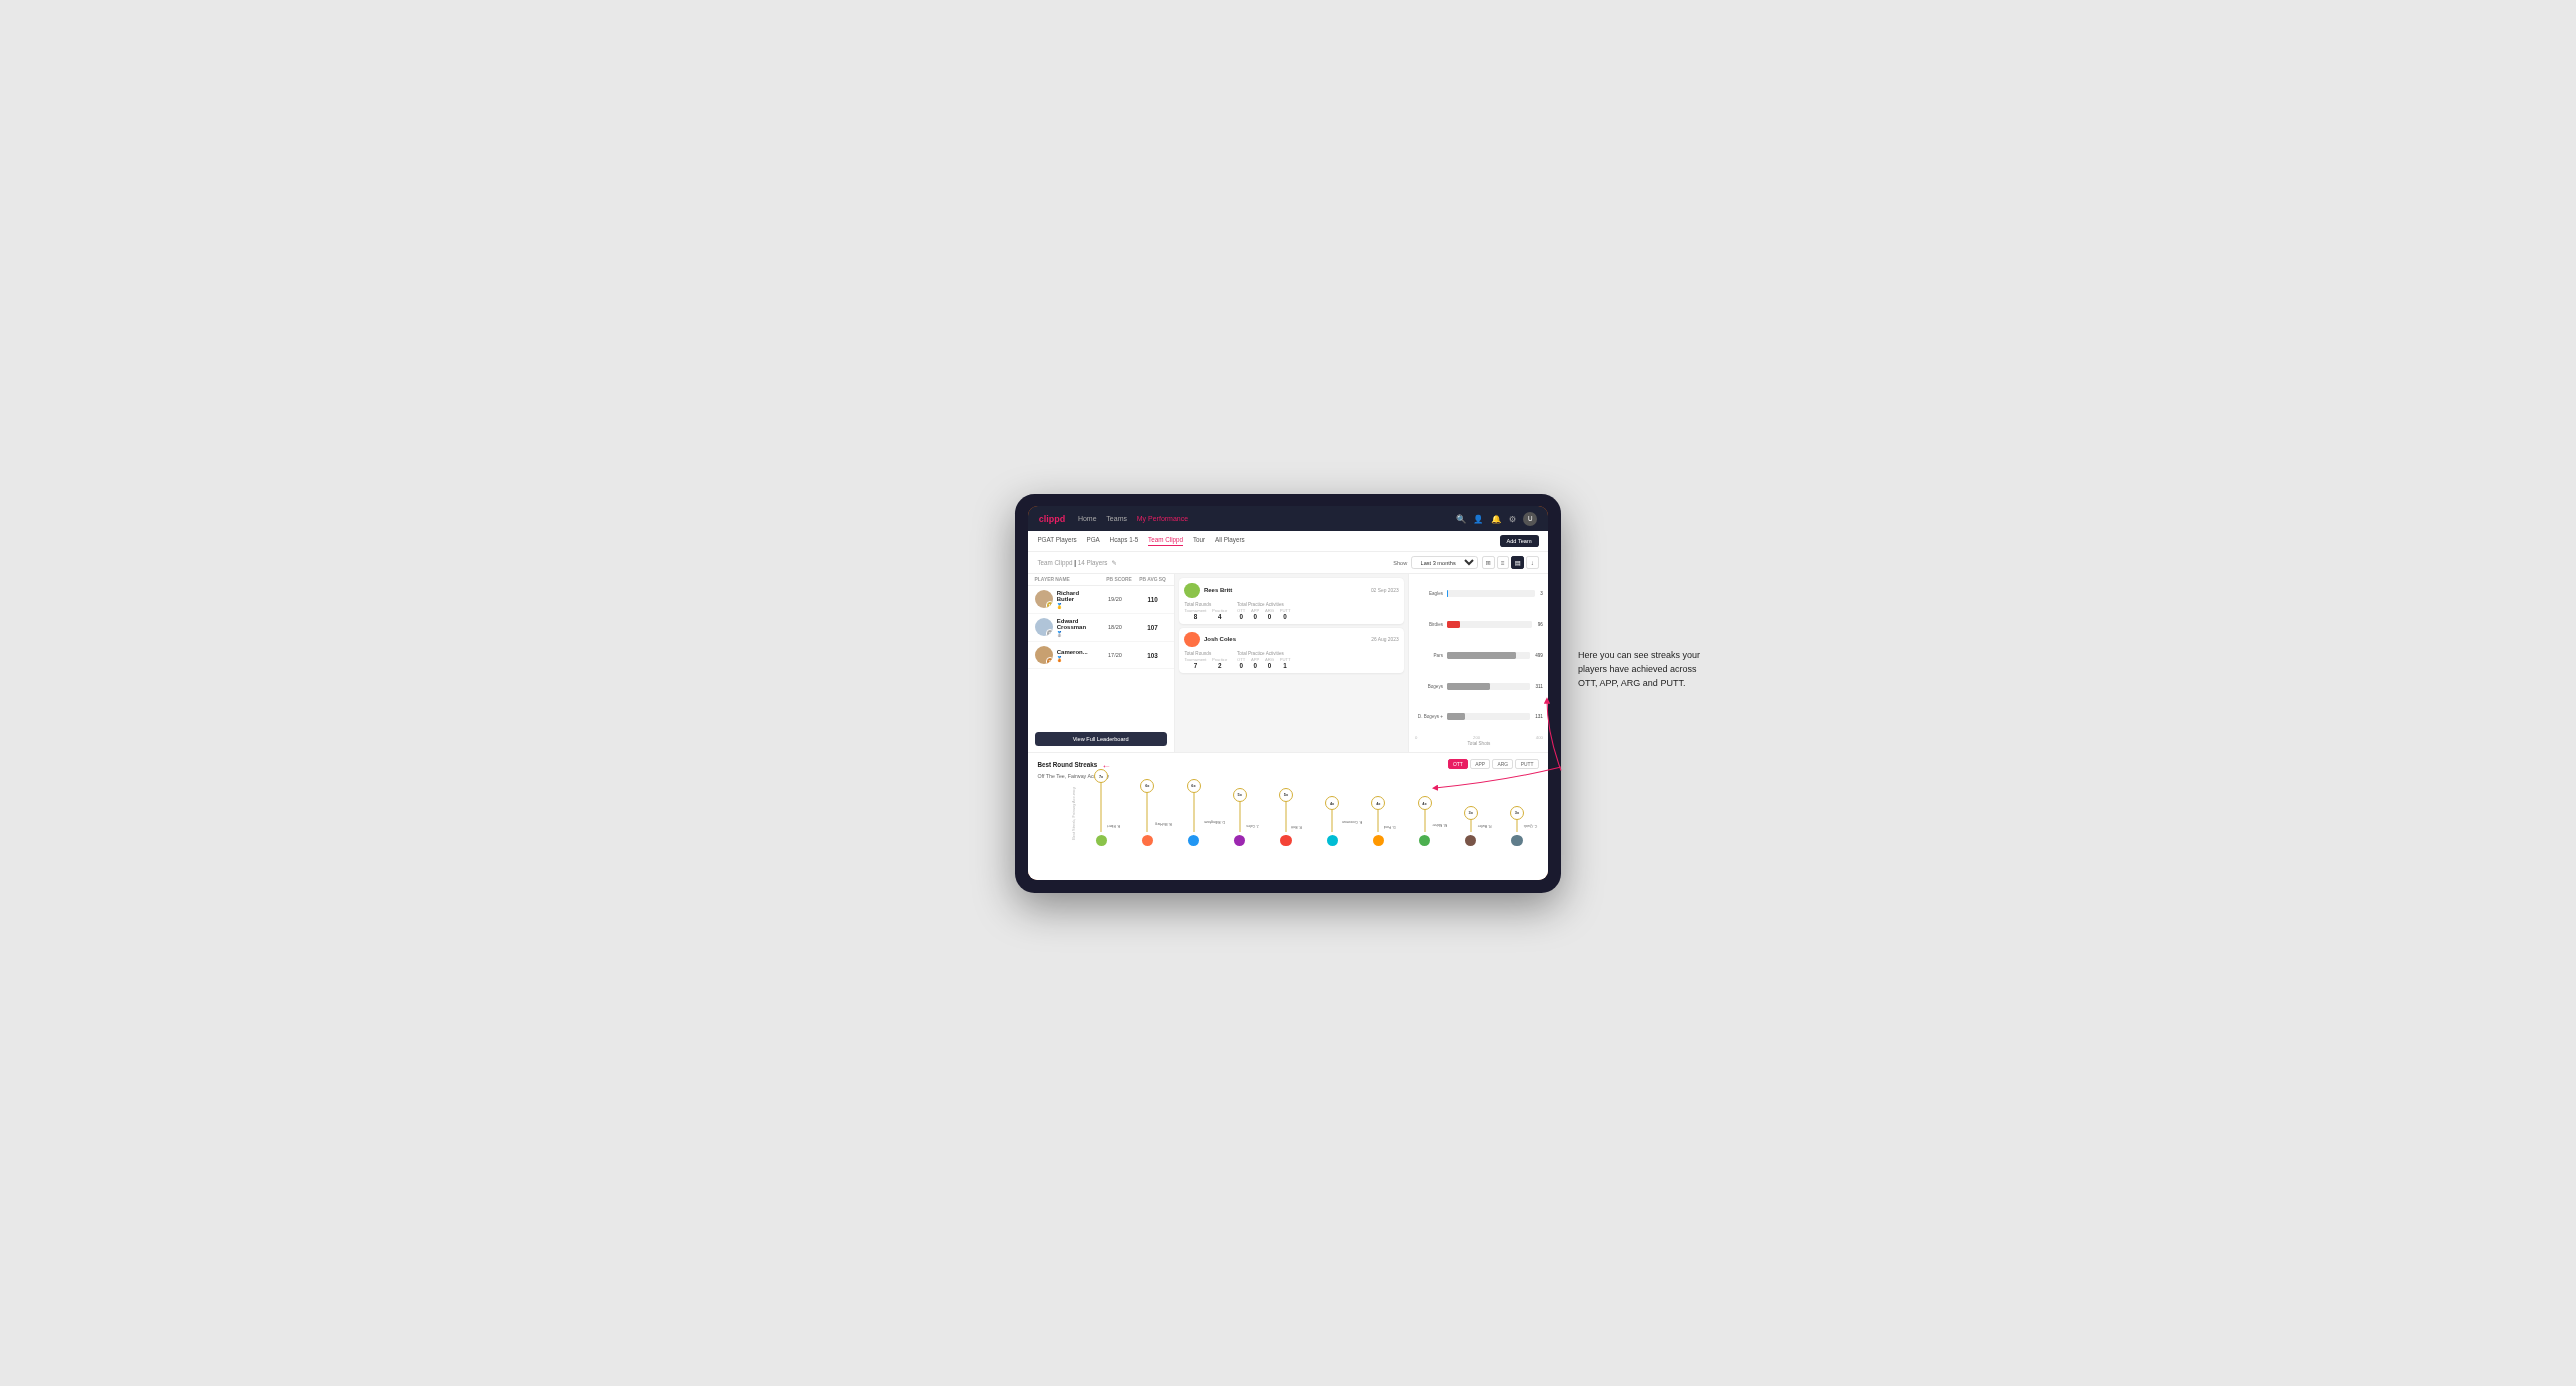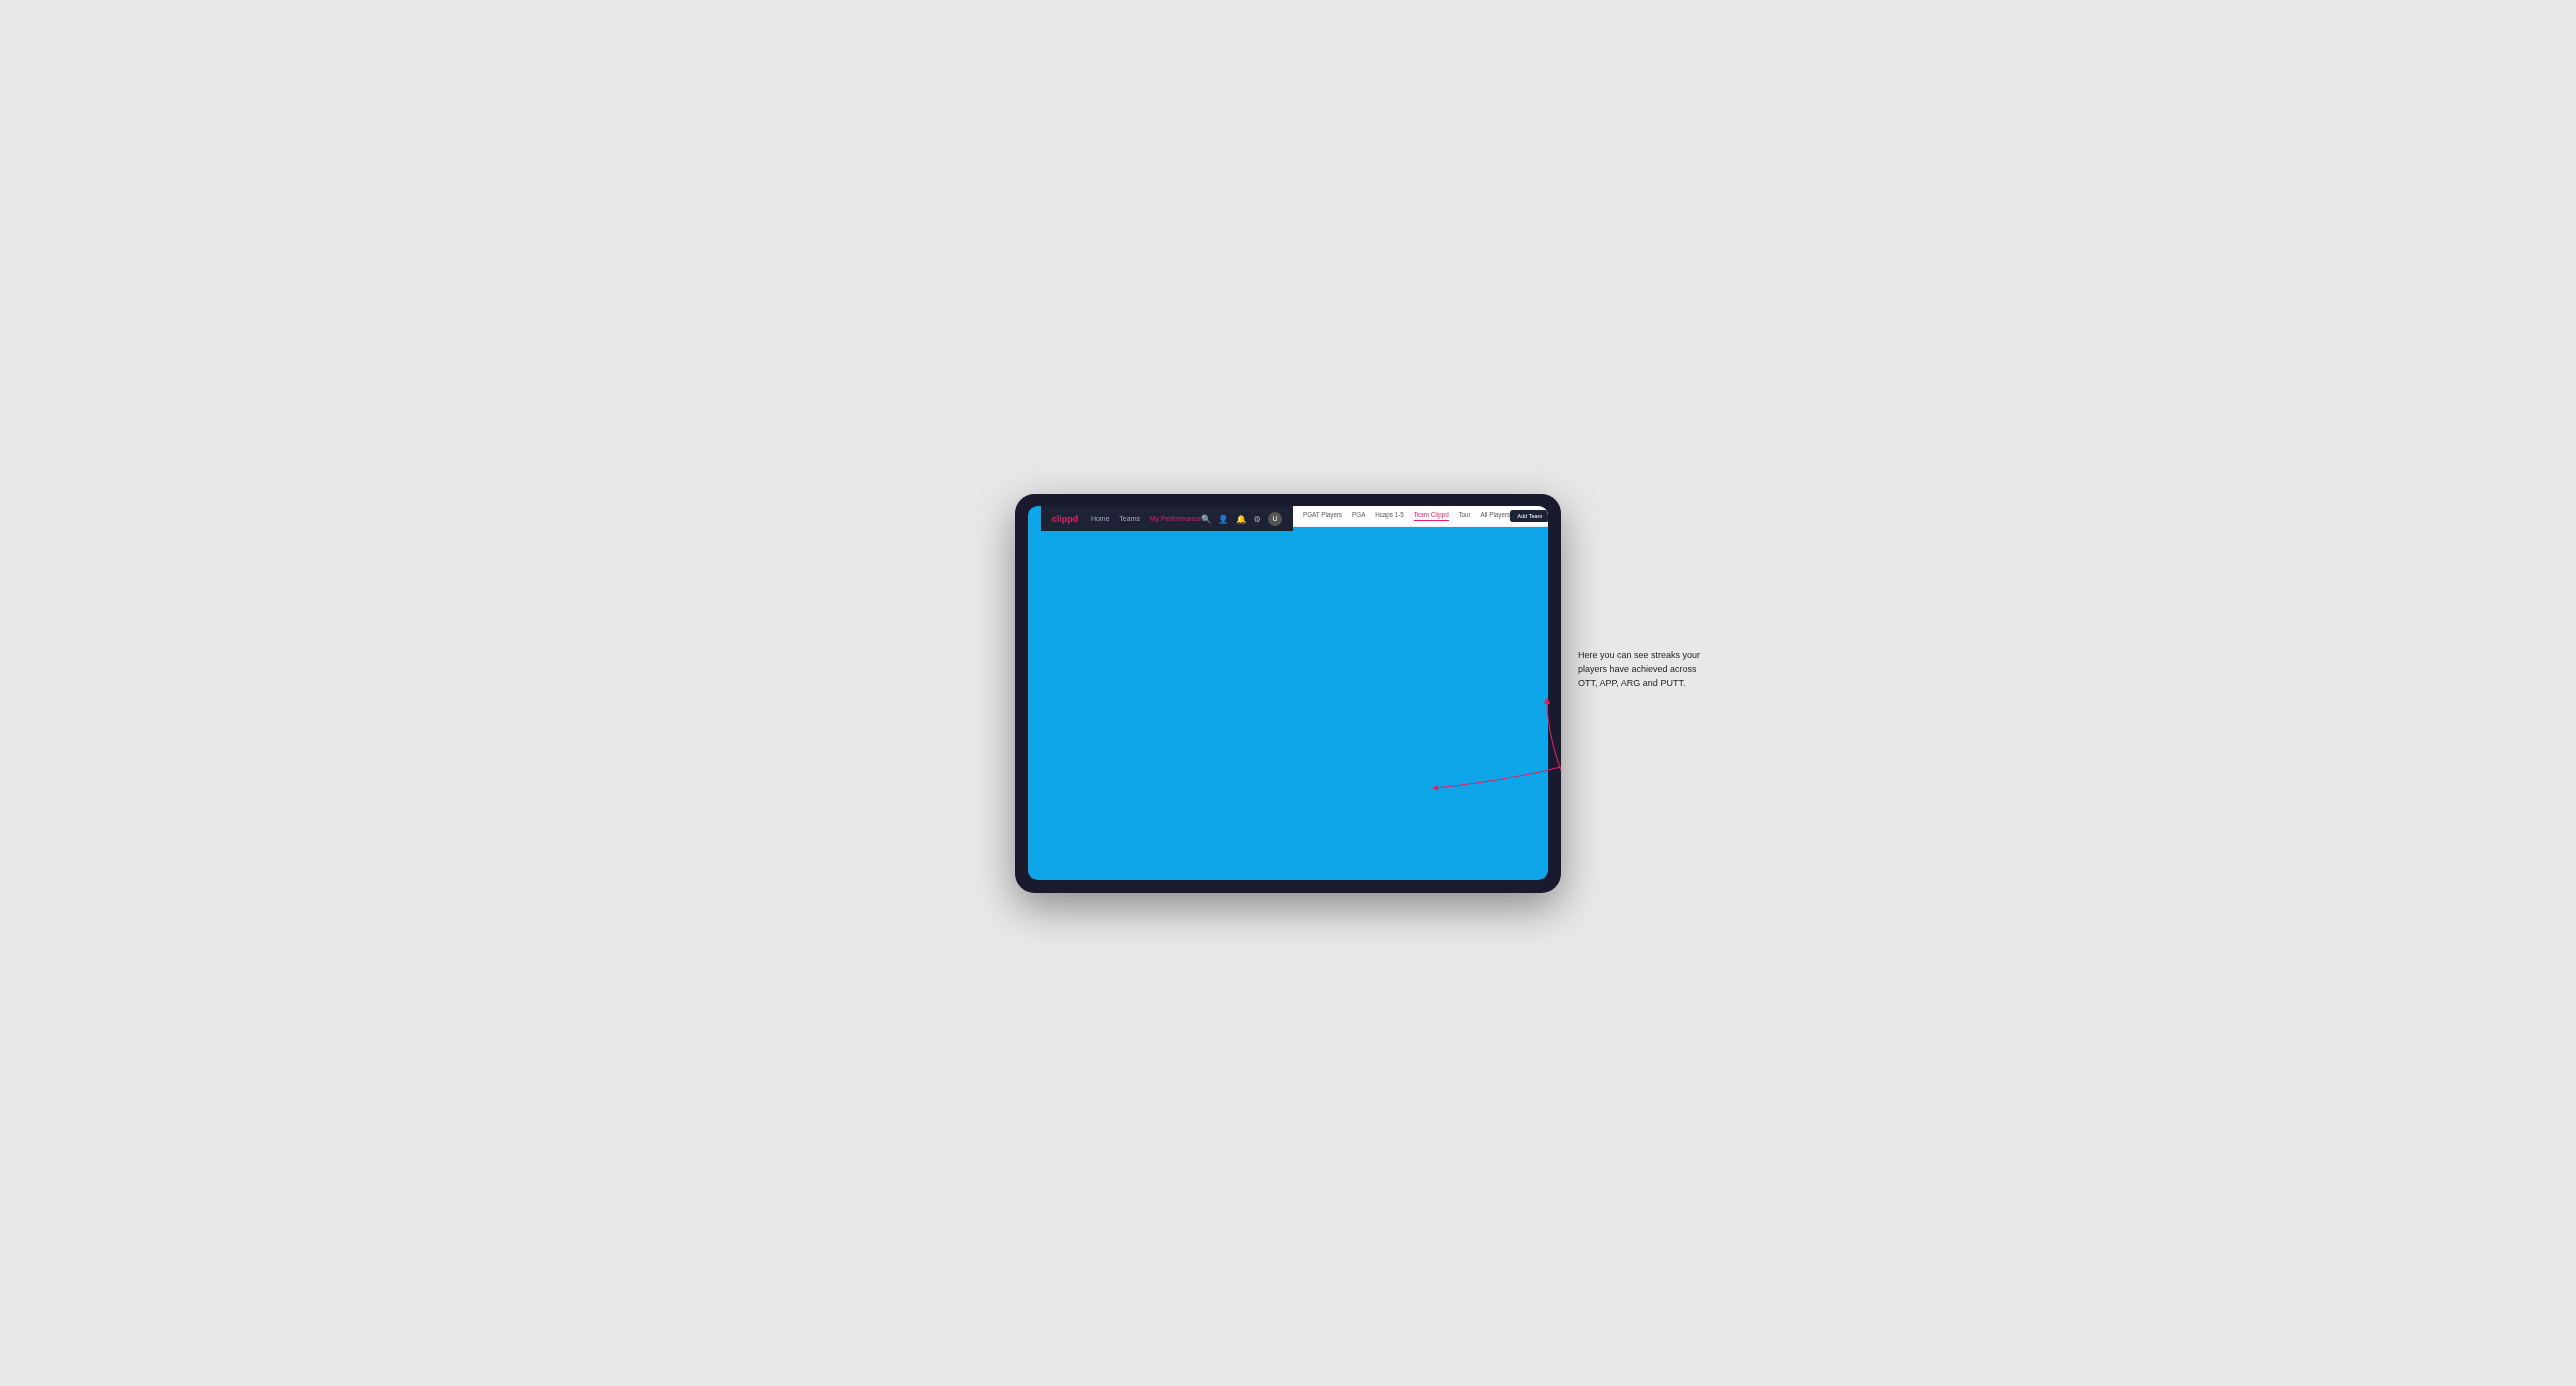--- a/index.html
+++ b/index.html
@@ -16,26 +16,25 @@
       height: 399px;
       background: #1a1a2e;
       border-radius: 19.6px;
       padding: 12.6px;
       box-shadow: 0 14px 42px rgba(0,0,0,0.4);
       position: relative;
     }
     .tablet-screen {
       width: 100%;
       height: 100%;
-      background: #0ea5e9;
+      background: #f97316;
       border-radius: 9.8px;
       overflow: hidden;
       display: flex;
-      flex-direction: row;
-      padding-left: 13px;
+      flex-direction: column;
     }
     
     .nav {
       background: #1e2235;
       display: flex;
       align-items: center;
       padding: 0 11.2px;
       height: 25px;
       flex-shrink: 0;
     }

